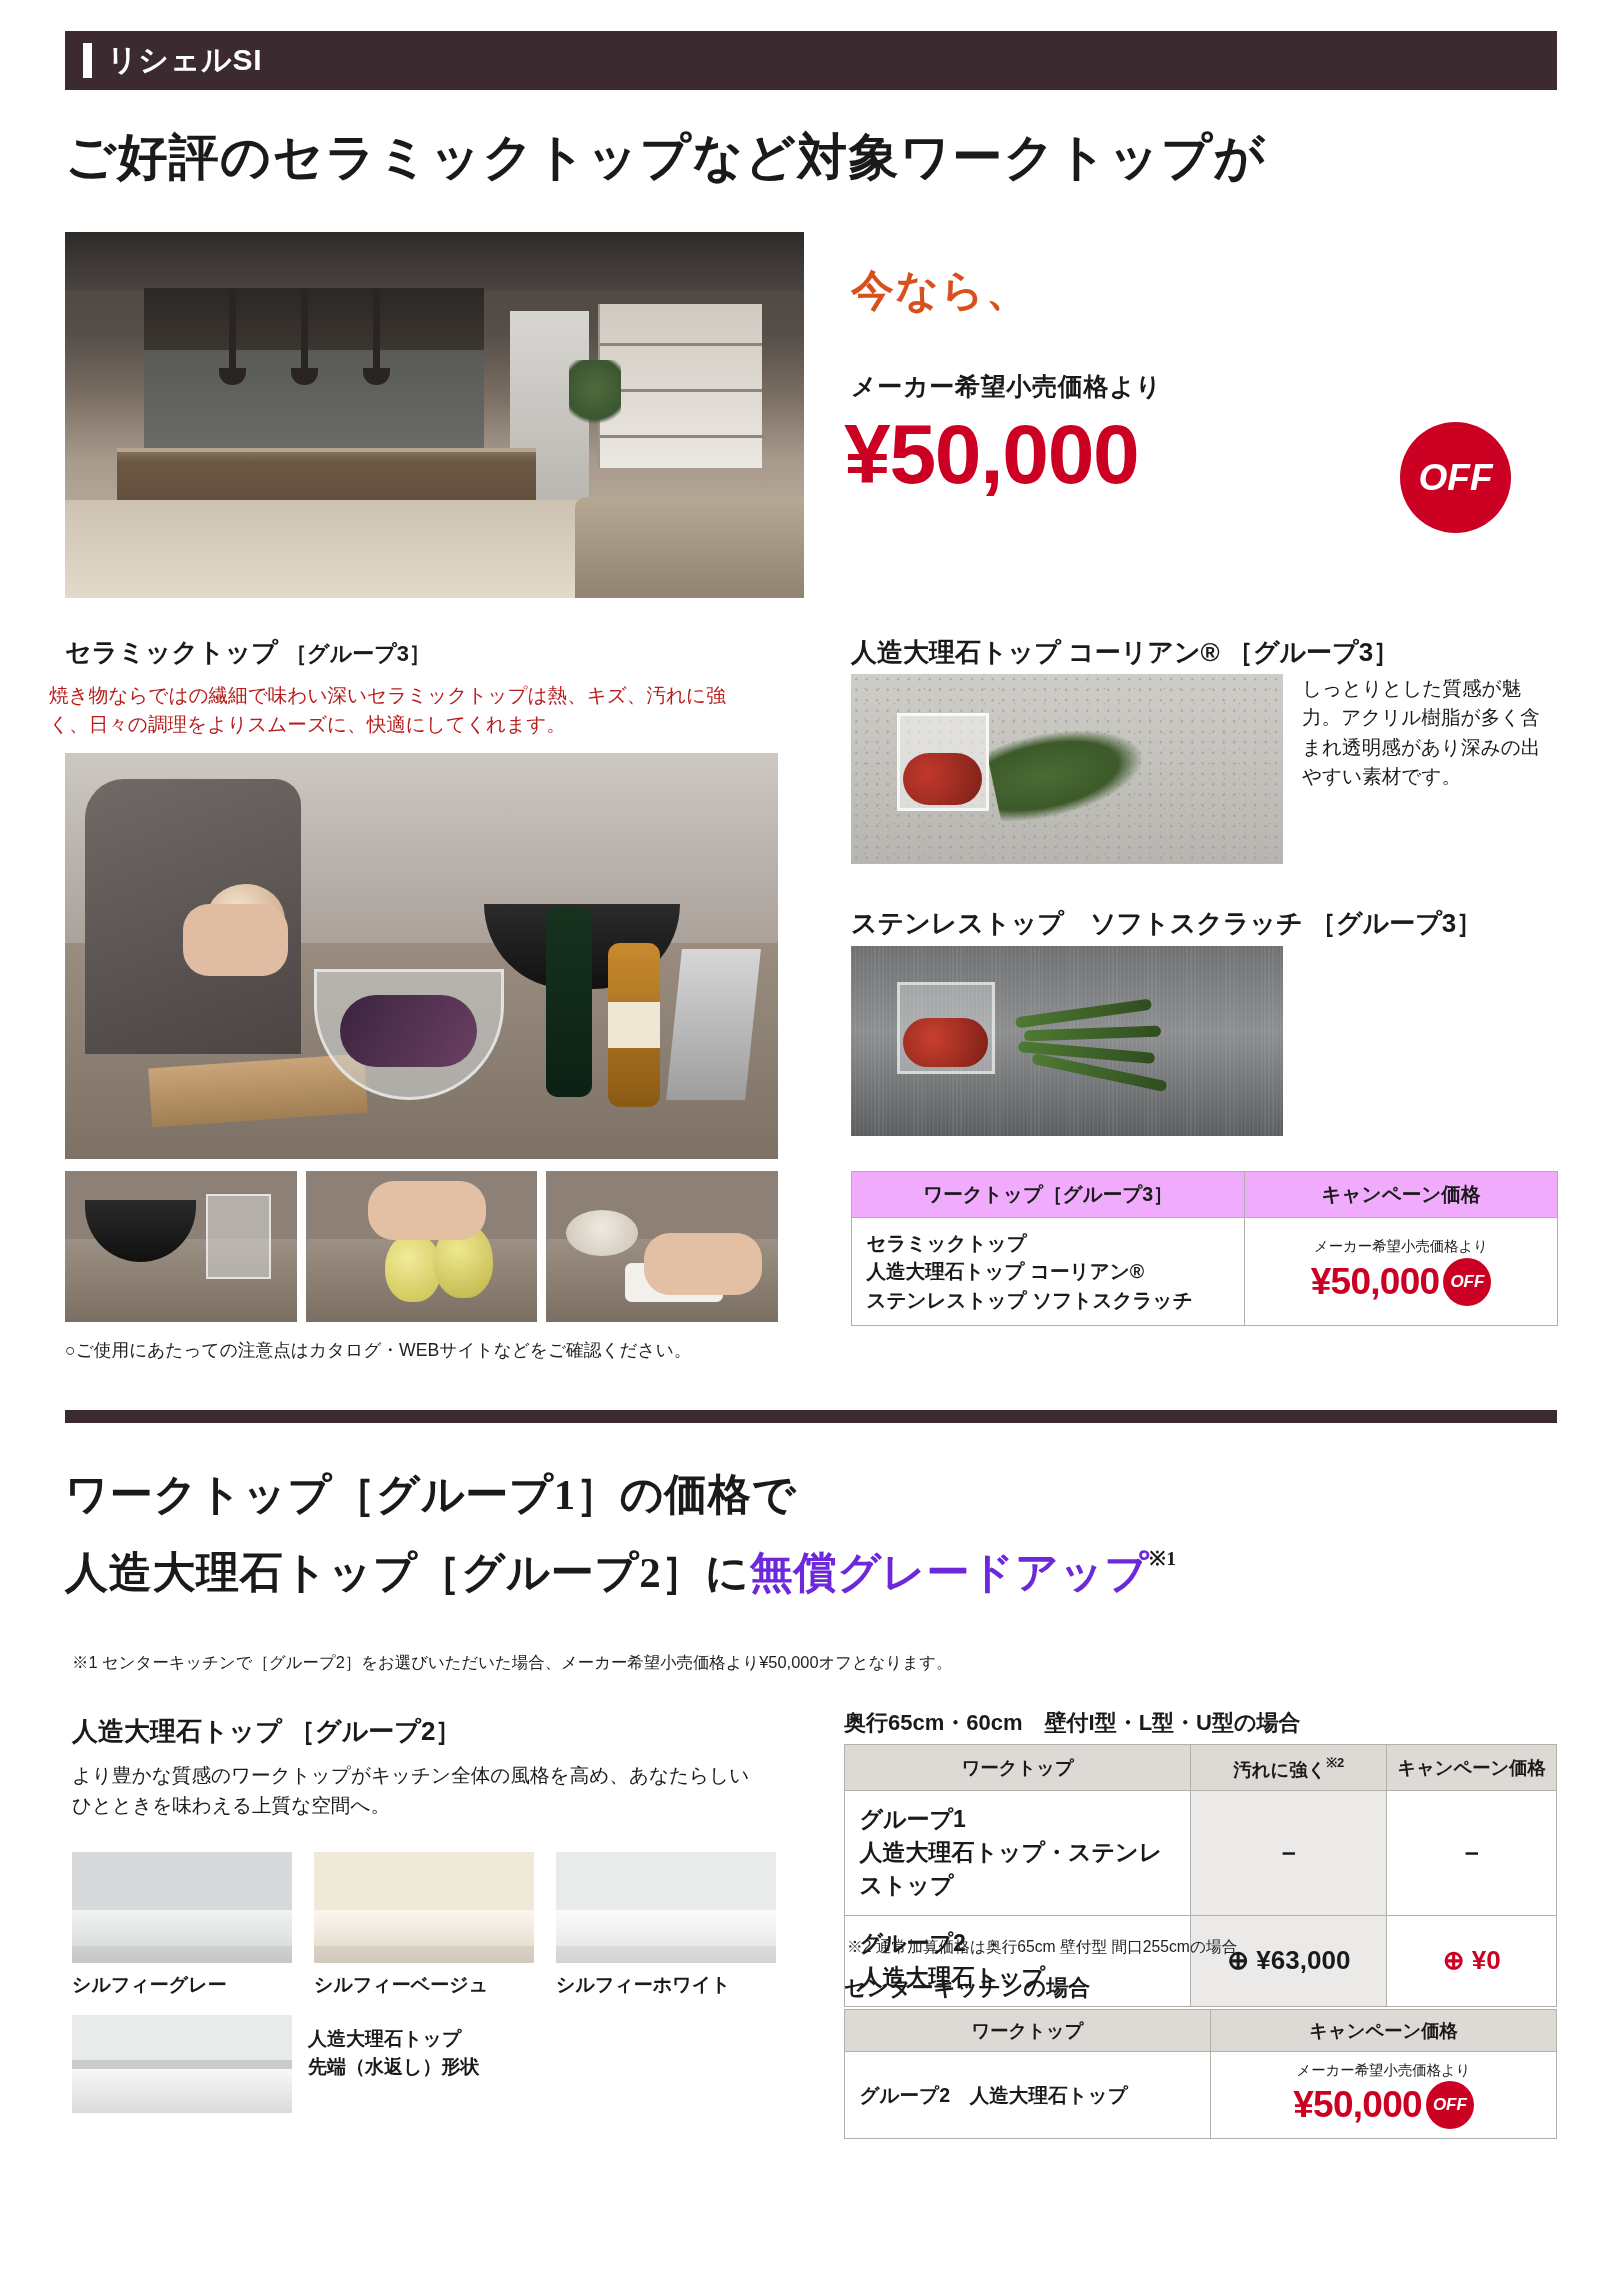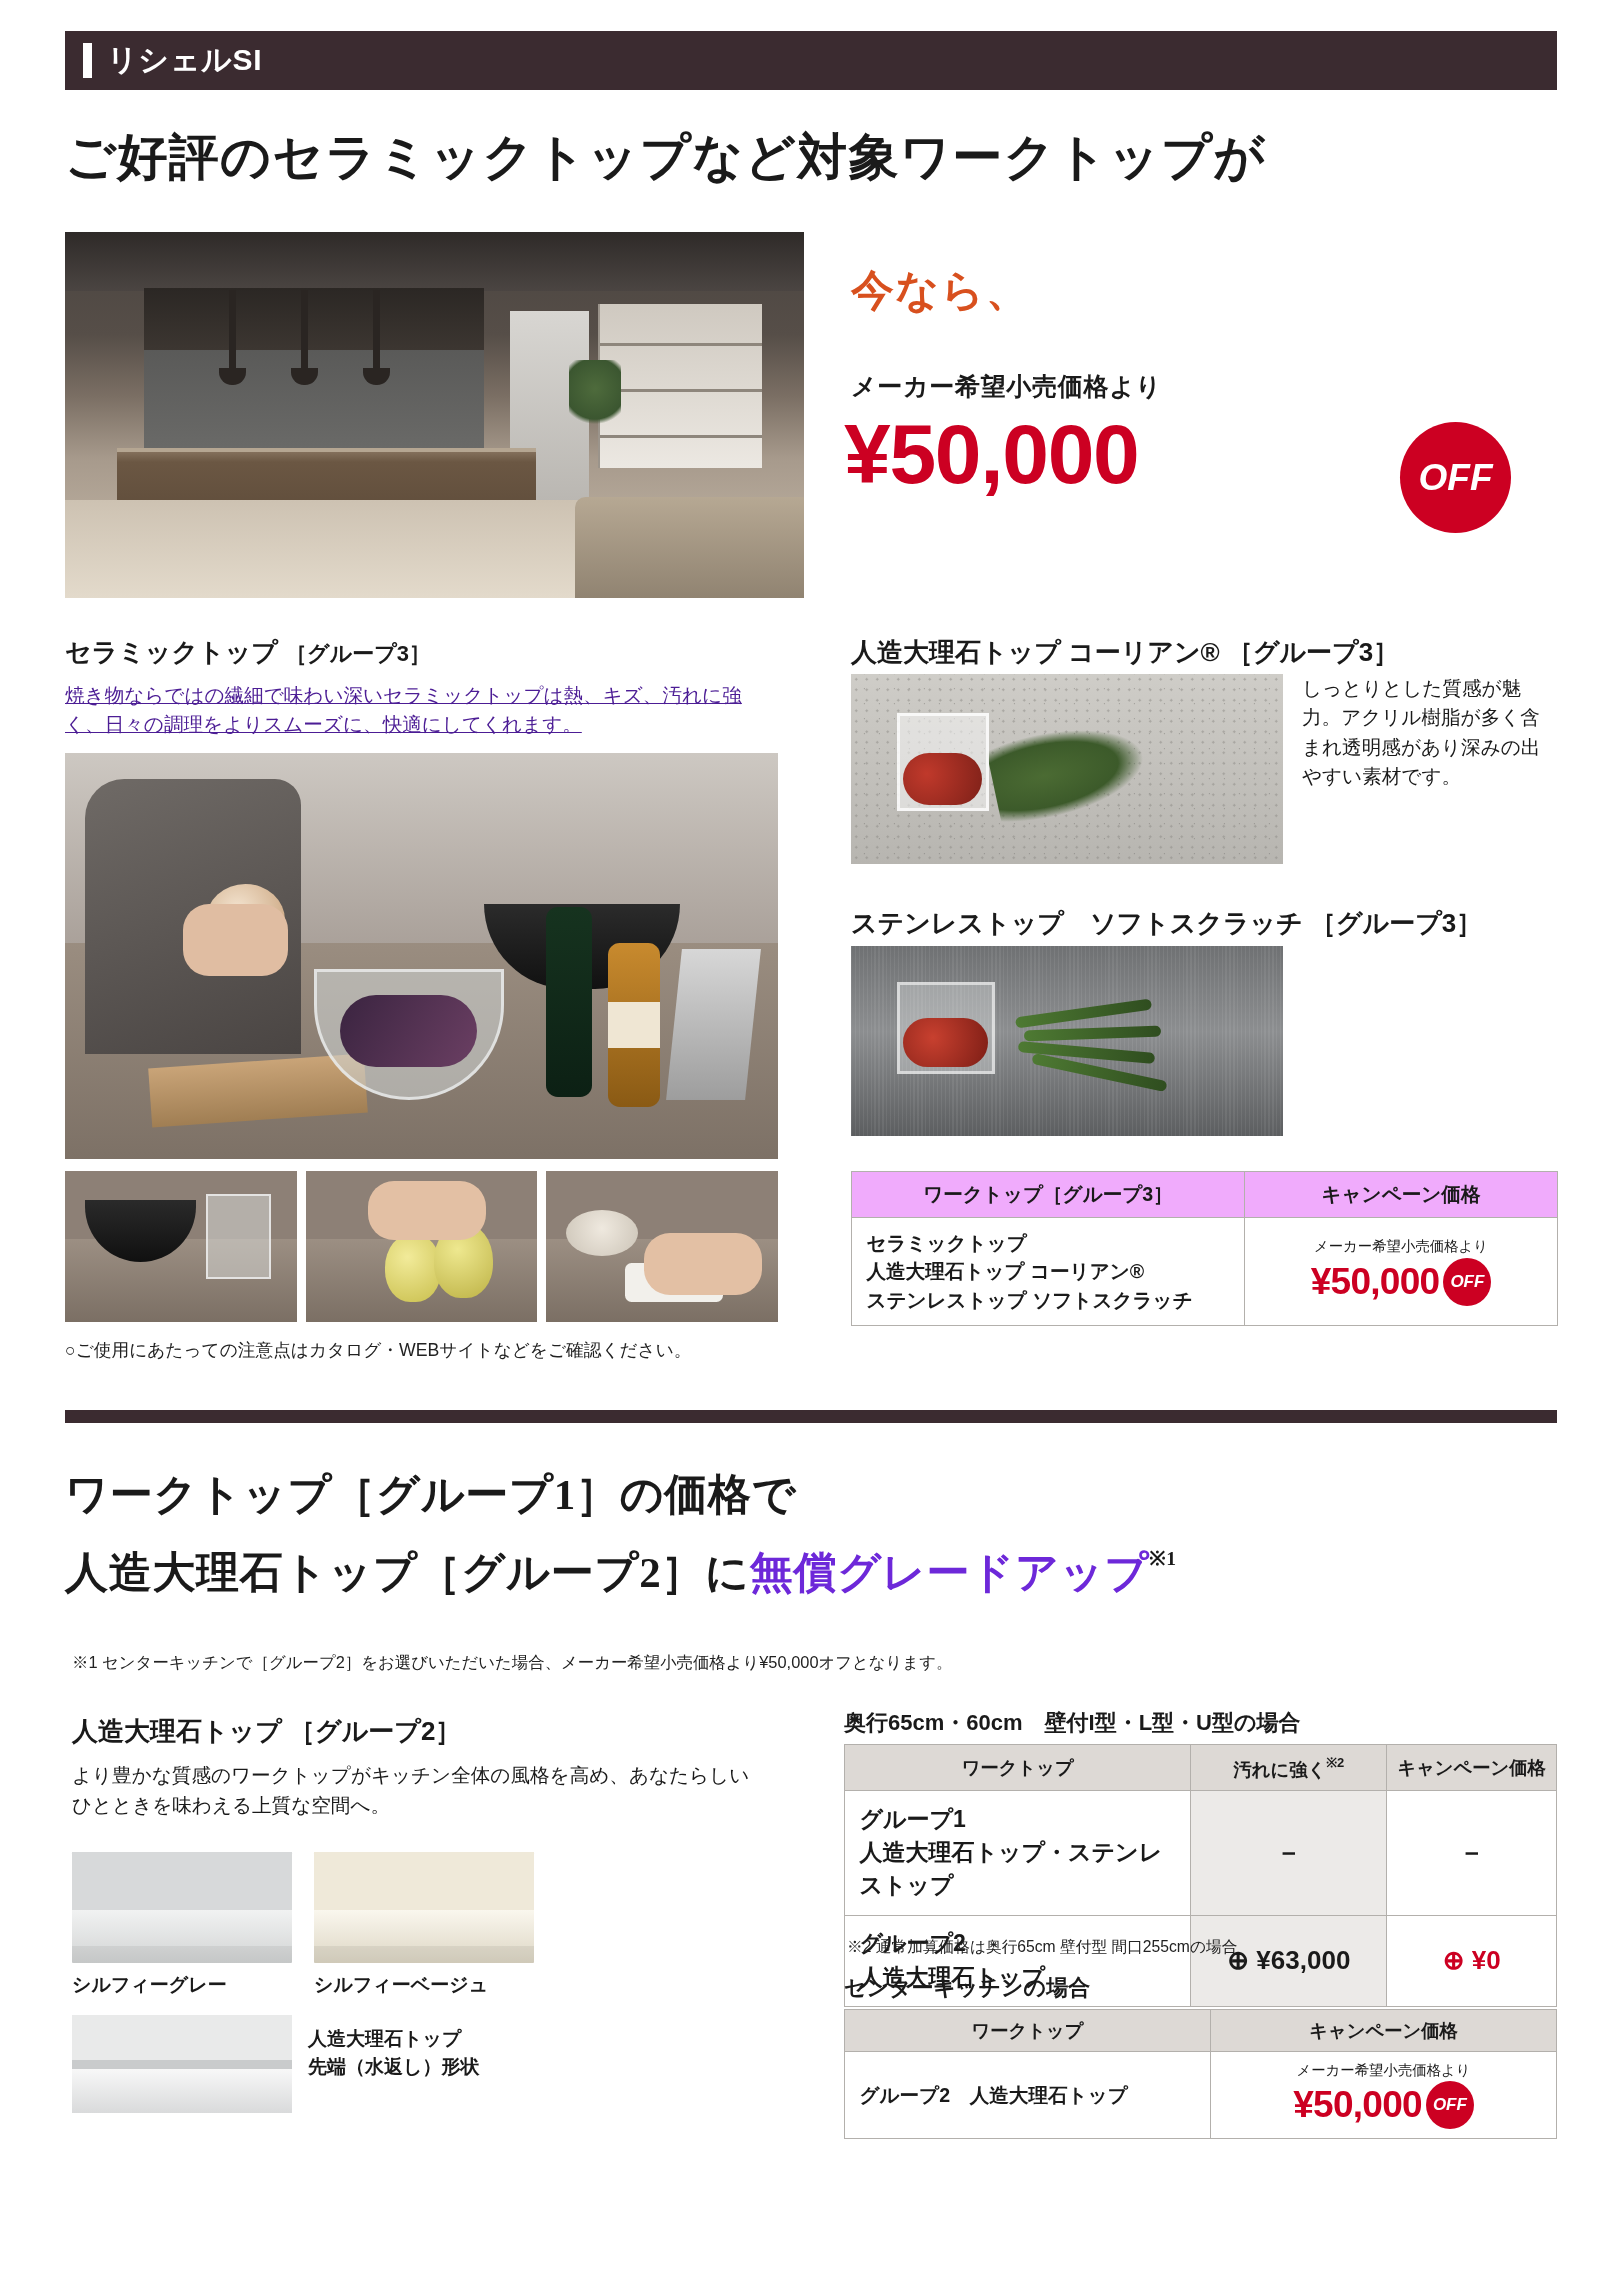--- a/index.html
+++ b/index.html
@@ -153,22 +153,22 @@
     font-style: italic;
   }
 
   
   .ct-title {
     position: absolute; left: 65px; top: 635px;
     font-size: 26px; font-weight: bold;
   }
   .ct-title .grp { font-size: 22px; font-weight: bold; }
   .ct-desc {
-    position: absolute; left: 65px; top: 681px; width: 713px;
-    font-size: 19.6px; line-height: 1.5; color: #4c1d95; text-decoration: underline;
+    position: absolute; left: 49px; top: 681px; width: 713px;
+    font-size: 19.6px; line-height: 1.5; color: #b91c1c;
   }
   .ct-photo {
     position: absolute; left: 65px; top: 753px;
     width: 713px; height: 406px;
     overflow: hidden;
     background: #8a7f74;
   }
   .ct-photo .counter {
     position: absolute; left: 0; bottom: 0; width: 100%; height: 216px;
     background: linear-gradient(180deg,#9a8d80,#7d7166);
@@ -613,20 +613,26 @@
       <div class="slab">
           <div class="edge"></div>
         </div>
       <div class="cap">シルフィーグレー</div>
     </div>
     <div class="sw beige">
       <div class="slab">
           <div class="edge"></div>
         </div>
       <div class="cap">シルフィーベージュ</div>
+    </div>
+    <div class="sw white">
+      <div class="slab">
+          <div class="edge"></div>
+        </div>
+      <div class="cap">シルフィーホワイト</div>
     </div>
   </div>
 
   <div class="shape-block">
     <div class="slab">
         <div class="lip"></div>
       </div>
   </div>
   <div class="shape-cap">
     <div>人造大理石トップ</div>

